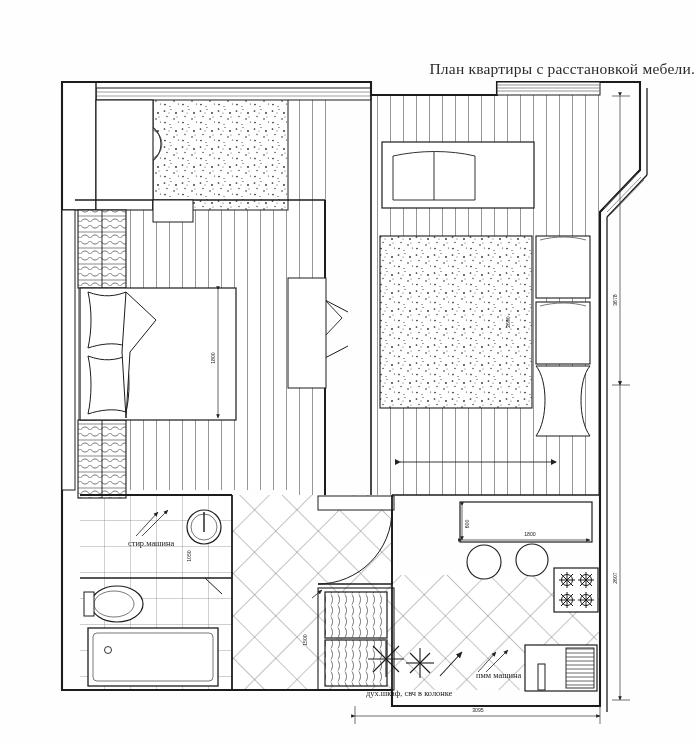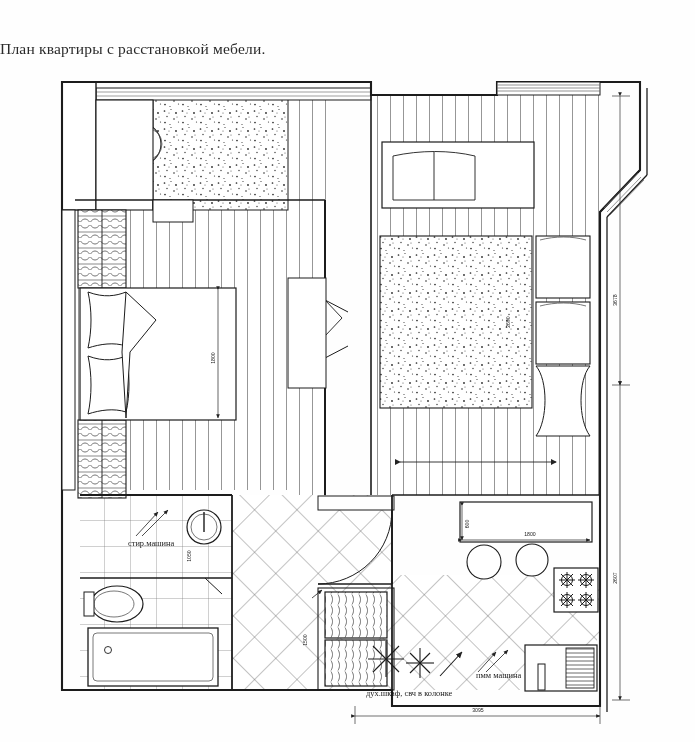--- a/index.html
+++ b/index.html
@@ -17,23 +17,23 @@
   }
   #page {
     position: relative;
     width: 695px;
     height: 742px;
     background: #fefefe;
   }
   #plan-title {
     position: absolute;
     left: 0;
-    top: 40px;
+    top: 60px;
     width: 695px;
-    text-align: left;
+    text-align: right;
     font-size: 15.5px;
     font-family: "Liberation Serif", serif;
     color: #2a2a2a;
     letter-spacing: 0.2px;
     white-space: nowrap;
   }
   #svg-plan {
     position: absolute;
     left: 0;
     top: 0;

